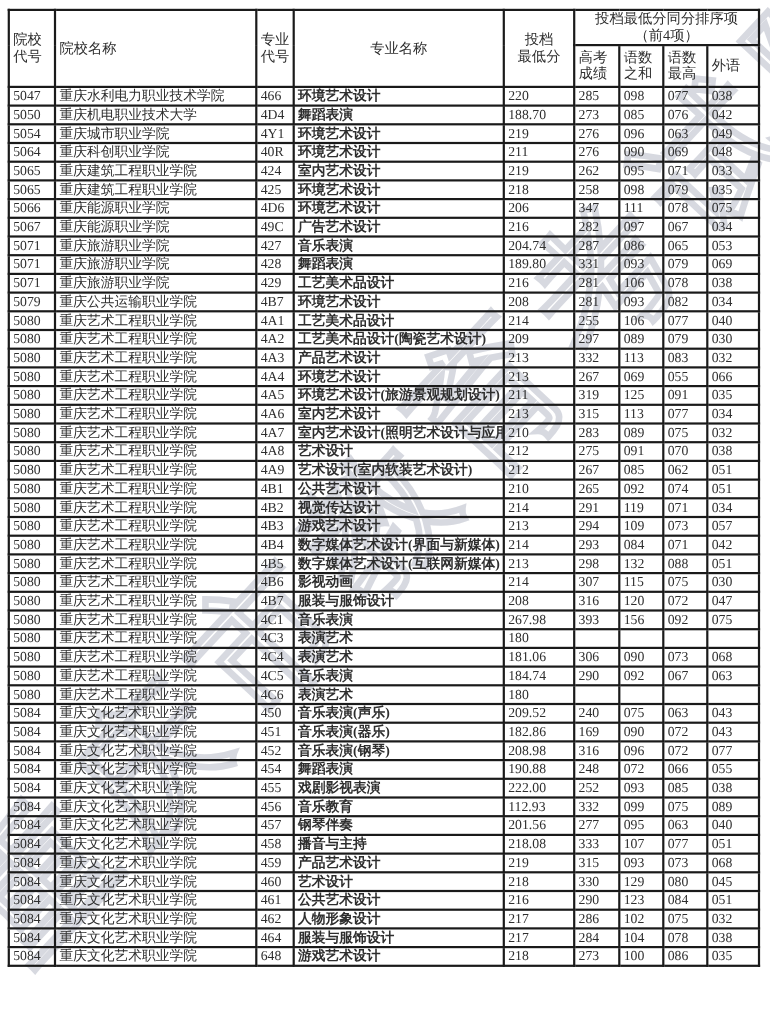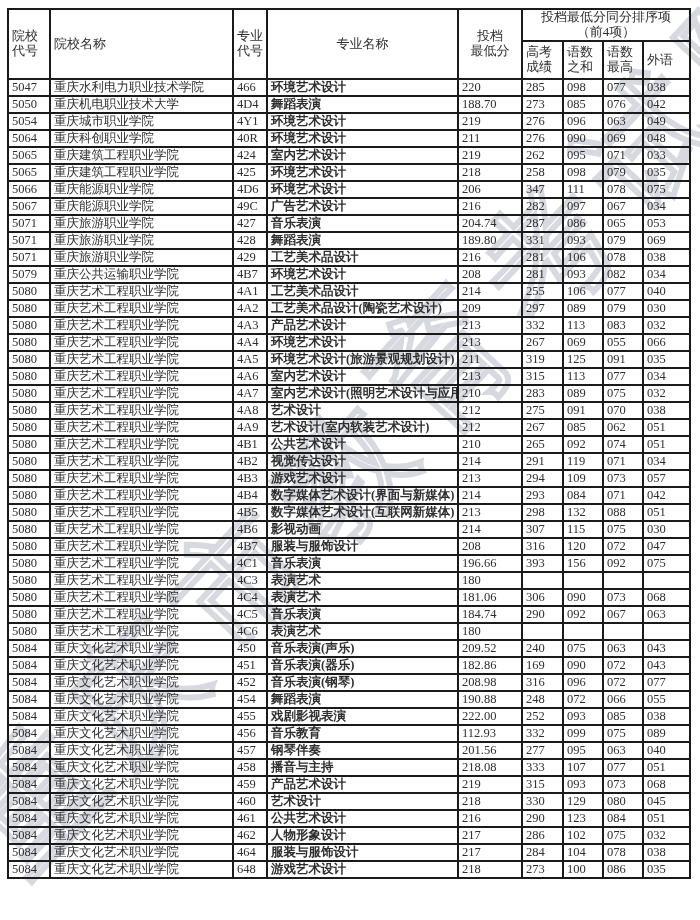--- a/index.html
+++ b/index.html
@@ -384,21 +384,21 @@
           <td>316</td>
           <td>120</td>
           <td>072</td>
           <td>047</td>
         </tr>
         <tr>
           <td>5080</td>
           <td>重庆艺术工程职业学院</td>
           <td>4C1</td>
           <td class="major-name-cell">音乐表演</td>
-          <td>196.66</td>
+          <td>267.98</td>
           <td>393</td>
           <td>156</td>
           <td>092</td>
           <td>075</td>
         </tr>
         <tr>
           <td>5080</td>
           <td>重庆艺术工程职业学院</td>
           <td>4C3</td>
           <td class="major-name-cell">表演艺术</td>

